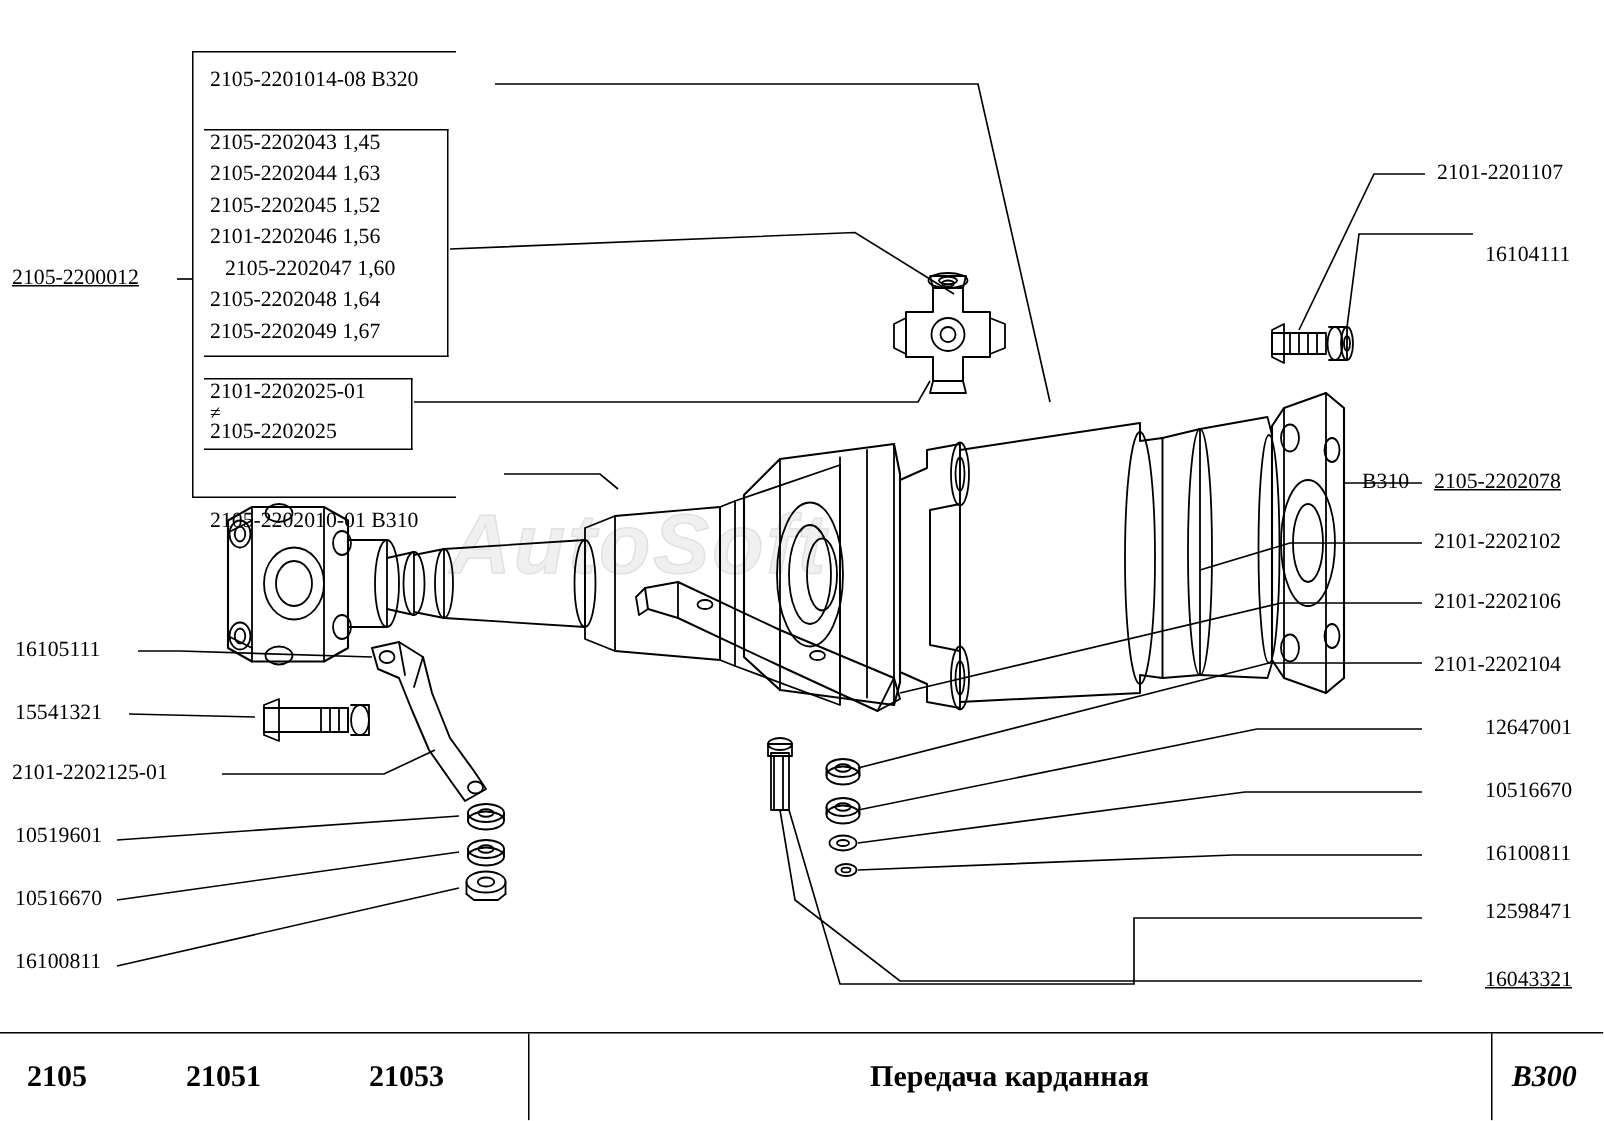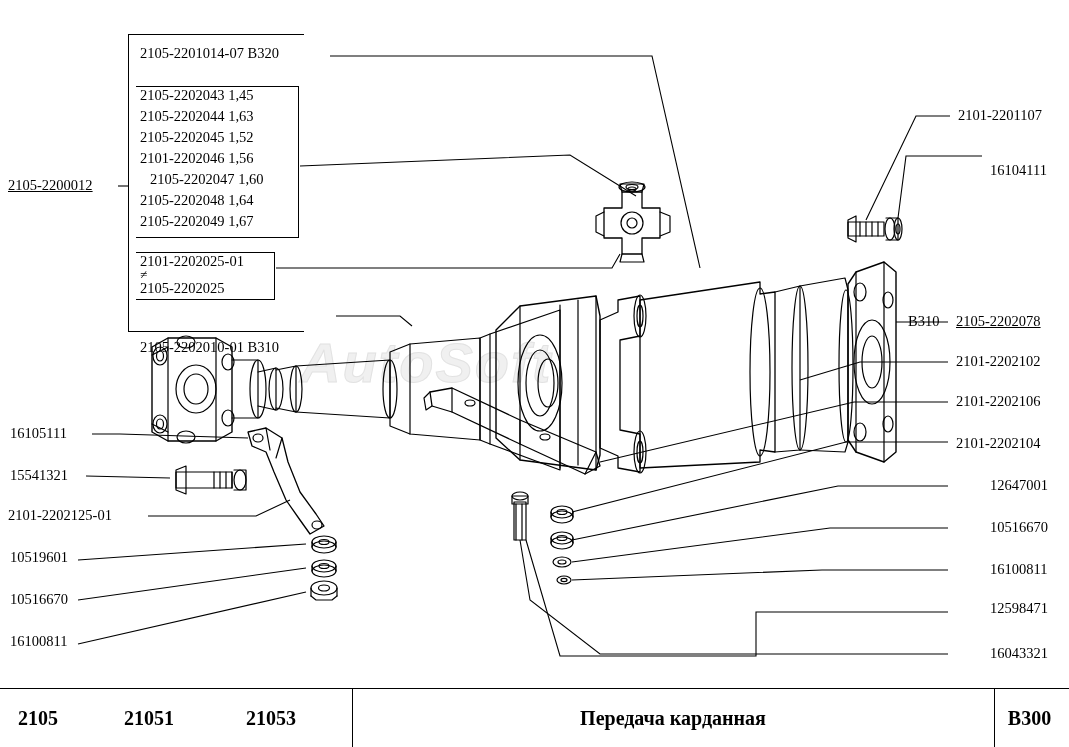--- a/index.html
+++ b/index.html
@@ -271,21 +271,21 @@
 
   <div class="thin-box" style="left:136px; top:86px; width:162px; height:150px;"></div>
 
   <div class="thin-box" style="left:136px; top:252px; width:138px; height:46px;"></div>
 
   <div class="lbl u" style="left:8px; top:178px;">2105-2200012</div>
   <svg class="overlay" viewBox="0 0 1069 747">
     <path d="M118 186 L128 186" stroke="#000" stroke-width="1.1" fill="none"></path>
   </svg>
 
-  <div class="lbl" style="left:140px; top:46px;">2105-2201014-07  B320</div>
+  <div class="lbl" style="left:140px; top:46px;">2105-2201014-08  B320</div>
 
   <div class="lbl" style="left:140px; top:88px;">2105-2202043 1,45</div>
   <div class="lbl" style="left:140px; top:109px;">2105-2202044 1,63</div>
   <div class="lbl" style="left:140px; top:130px;">2105-2202045 1,52</div>
   <div class="lbl" style="left:140px; top:151px;">2101-2202046 1,56</div>
   <div class="lbl" style="left:140px; top:172px;margin-left:10px;">2105-2202047 1,60</div>
   <div class="lbl" style="left:140px; top:193px;">2105-2202048 1,64</div>
   <div class="lbl" style="left:140px; top:214px;">2105-2202049 1,67</div>
 
   <div class="lbl" style="left:140px; top:254px;">2101-2202025-01</div>
@@ -298,32 +298,32 @@
   <div class="lbl" style="left:990px; top:163px;">16104111</div>
   <div class="lbl" style="left:908px; top:314px;">B310</div>
   <div class="lbl u" style="left:956px; top:314px;">2105-2202078</div>
   <div class="lbl" style="left:956px; top:354px;">2101-2202102</div>
   <div class="lbl" style="left:956px; top:394px;">2101-2202106</div>
   <div class="lbl" style="left:956px; top:436px;">2101-2202104</div>
   <div class="lbl" style="left:990px; top:478px;">12647001</div>
   <div class="lbl" style="left:990px; top:520px;">10516670</div>
   <div class="lbl" style="left:990px; top:562px;">16100811</div>
   <div class="lbl" style="left:990px; top:601px;">12598471</div>
-  <div class="lbl" style="left:990px; top:646px;">16043321</div>
+  <div class="lbl" style="left:990px; top:646px;text-decoration:underline;">16043321</div>
 
   <div class="lbl" style="left:10px; top:426px;">16105111</div>
   <div class="lbl" style="left:10px; top:468px;">15541321</div>
   <div class="lbl" style="left:8px; top:508px;">2101-2202125-01</div>
   <div class="lbl" style="left:10px; top:550px;">10519601</div>
   <div class="lbl" style="left:10px; top:592px;">10516670</div>
   <div class="lbl" style="left:10px; top:634px;">16100811</div>
 
   <div class="footer">
     <div class="vline" style="left:352px;"></div>
     <div class="vline" style="left:994px;"></div>
     <div class="cell" style="left:0px; width:76px;">2105</div>
     <div class="cell" style="left:104px; width:90px;">21051</div>
     <div class="cell" style="left:226px; width:90px;">21053</div>
     <div class="cell" style="left:352px; width:642px;">Передача карданная</div>
-    <div class="cell" style="left:992px; width:75px;">B300</div>
+    <div class="cell" style="left:992px; width:75px;font-style:italic;">B300</div>
   </div>
 
 </div>
 
 </body></html>

